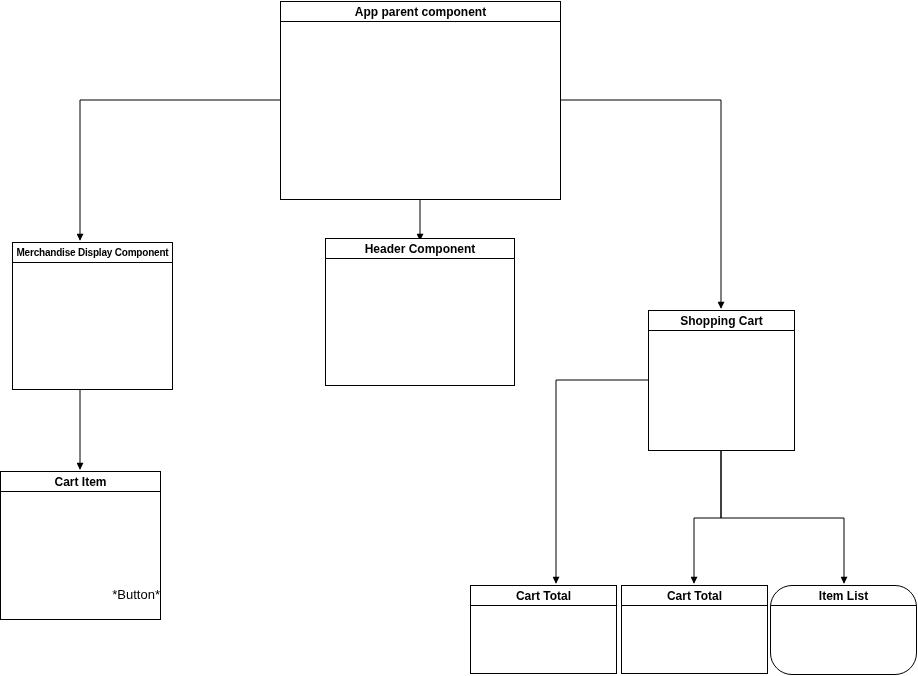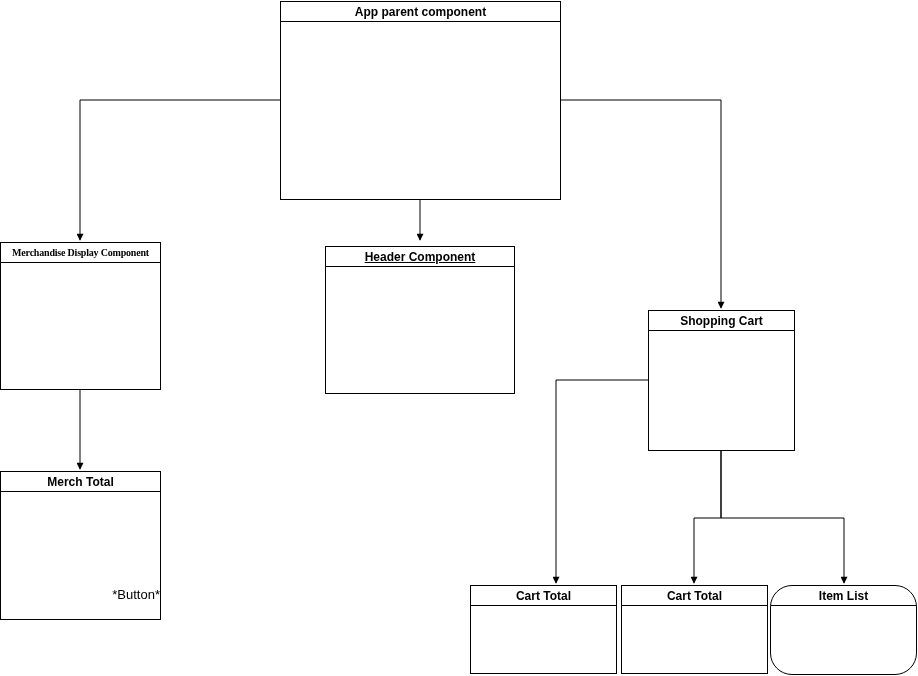--- a/index.html
+++ b/index.html
@@ -83,37 +83,37 @@
     <polyline points="648,380 556,380 556,583" marker-end="url(#arrow)"></polyline>
     <polyline points="721,451 721,518 694,518 694,583" marker-end="url(#arrow)"></polyline>
     <polyline points="721,451 721,518 844,518 844,583" marker-end="url(#arrow)"></polyline>
   </svg>
 
   <div class="node" style="left:280px; top:1px; width:281px; height:199px;">
     <div class="node-title">App parent component</div>
     <div class="node-body"></div>
   </div>
 
-  <div class="node" style="left:0px; top:242px; width:161px; height:148px;font-family:Liberation Serif, serif;">
+  <div class="node" style="left:12px; top:242px; width:161px; height:148px;">
     <div class="node-title small">Merchandise Display Component</div>
     <div class="node-body"></div>
   </div>
 
-  <div class="node" style="left:325px; top:246px; width:190px; height:148px;text-decoration:underline;">
+  <div class="node" style="left:325px; top:238px; width:190px; height:148px;">
     <div class="node-title">Header Component</div>
     <div class="node-body"></div>
   </div>
 
   <div class="node" style="left:648px; top:310px; width:147px; height:141px;">
     <div class="node-title">Shopping Cart</div>
     <div class="node-body"></div>
   </div>
 
   <div class="node" style="left:0px; top:471px; width:161px; height:149px;">
-    <div class="node-title">Merch Total</div>
+    <div class="node-title">Cart Item</div>
     <div class="node-body">
       <div class="body-label">*Button*</div>
     </div>
   </div>
 
   <div class="node" style="left:470px; top:585px; width:147px; height:89px;">
     <div class="node-title">Cart Total</div>
     <div class="node-body"></div>
   </div>
 

